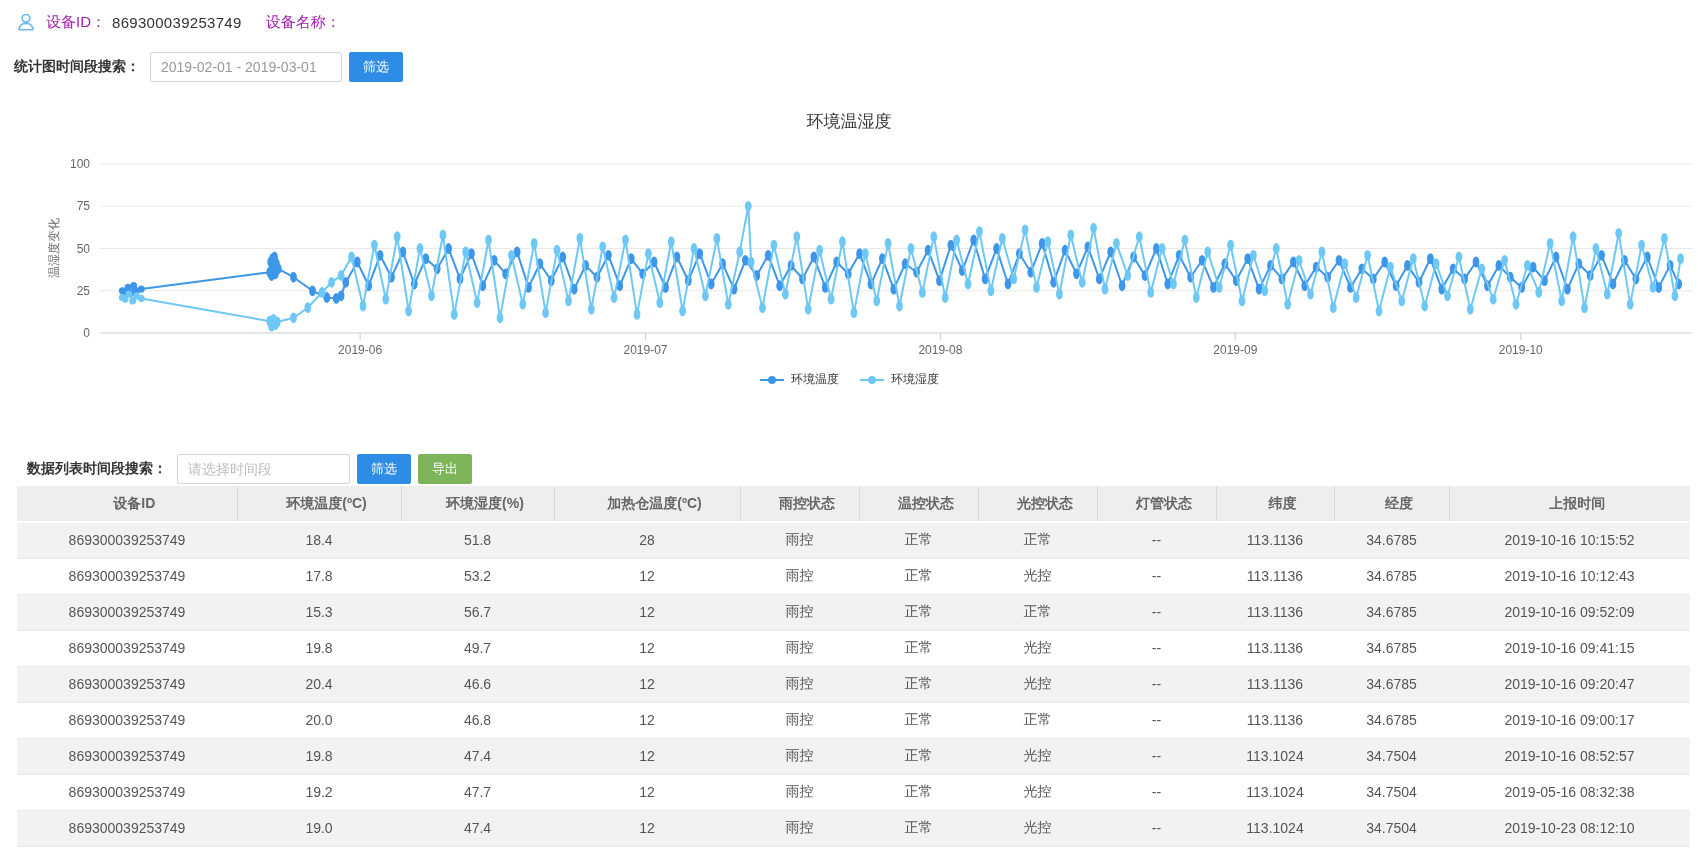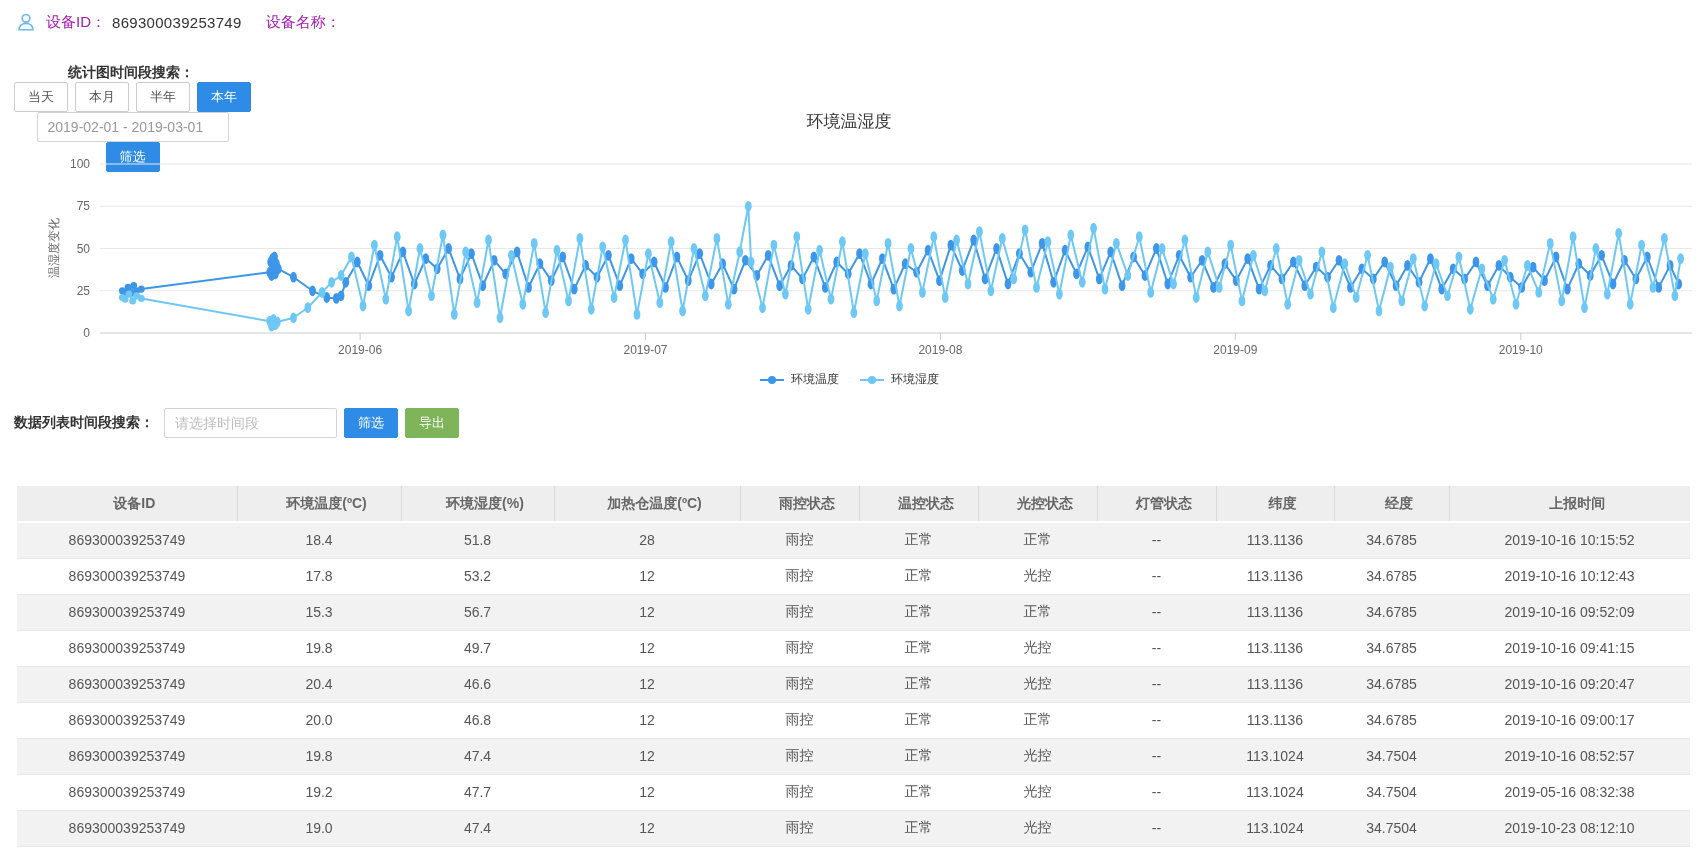--- a/index.html
+++ b/index.html
@@ -58,23 +58,22 @@
         <circle cx="12" cy="8" r="4.2"></circle>
         <path d="M4.5 20.5 C4.5 15.8 8 13.5 12 13.5 C16 13.5 19.5 15.8 19.5 20.5 Z"></path>
       </svg>
     </span>
     <span class="lbl">设备ID：</span>
     <span class="val">869300039253749</span>
     <span class="lbl name-lbl">设备名称：</span>
     <span class="val"></span>
   </div>
 
-  <div class="search-row" style="top:64px;flex-direction:column;">
+  <div class="search-row" style="top:52px;">
     <span class="row-label">统计图时间段搜索：</span>
-    <span id="quick-buttons"><button class="btn">当天</button><button class="btn">本月</button><button class="btn">半年</button><button class="btn active">本年</button></span>
     <input id="range-input" class="txt-input" type="text" readonly="" value="2019-02-01 - 2019-03-01" style="">
     <button class="btn primary">筛选</button>
   </div>
 
   <div class="chart-title">环境温湿度</div>
   <svg id="chart-svg" width="1698" height="225">
       <line x1="100" y1="193" x2="1692" y2="193" stroke="#cccccc" stroke-width="1"></line>
       <text x="90" y="197" text-anchor="end" font-size="12" fill="#666666">0</text>
       <line x1="100" y1="150.75" x2="1692" y2="150.75" stroke="#e8e8e8" stroke-width="1"></line>
       <text x="90" y="154.75" text-anchor="end" font-size="12" fill="#666666">25</text>
@@ -382,21 +381,21 @@
       </span>
       <span class="legend-item">
         <svg width="26" height="12">
           <line x1="1" y1="6" x2="25" y2="6" stroke="#6ec8f5" stroke-width="2"></line>
           <circle cx="13" cy="6" r="4" fill="#6ec8f5"></circle>
         </svg>
         <span>环境湿度</span>
       </span>
     </div>
 
-  <div class="search-row" style="top:408px;">
+  <div class="search-row" style="top:454px;margin-left:13px;">
     <span class="row-label">数据列表时间段搜索：</span>
     <input id="list-range-input" class="txt-input" type="text" placeholder="请选择时间段" style="">
     <button class="btn primary">筛选</button>
     <button class="btn green">导出</button>
   </div>
 
   <table class="data-table">
     <colgroup>
       <col style="width:220px">
         <col style="width:164px">

